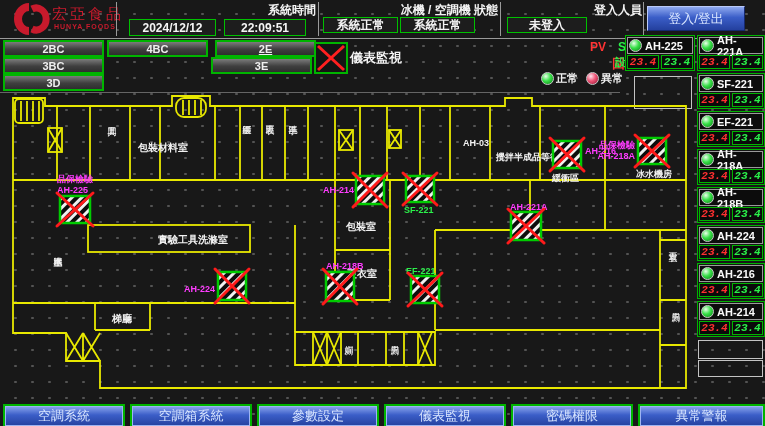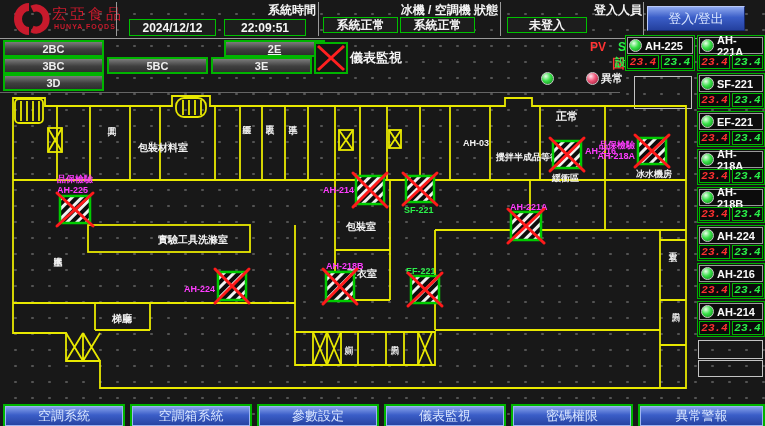--- a/index.html
+++ b/index.html
@@ -88,41 +88,41 @@
     <div class="vsep" style="left:500px;top:2px;height:34px;"></div>
     <div class="hdr-label" style="left:504px;top:2px;width:138px;">登入人員</div>
     <div class="gbox" style="left:507px;top:17px;width:78px;height:14px;">未登入</div>
 
     <div class="vsep" style="left:643px;top:2px;height:34px;"></div>
     <div class="blue-btn" style="left:647px;top:6px;width:96px;height:23px;">登入/登出</div>
   </div>
   <div class="hsep" style="left:0;top:38px;width:765px;"></div>
 
   <div class="floor-btn" style="left:3px;top:40px;width:97px;height:13px;">2BC</div>
-  <div class="floor-btn" style="left:224px;top:40px;width:97px;height:13px;text-decoration:underline;">2E</div>
+  <div class="floor-btn" style="left:107px;top:40px;width:97px;height:13px;">4BC</div>
+  <div class="floor-btn" style="left:215px;top:40px;width:97px;height:13px;text-decoration:underline;">2E</div>
   <div class="floor-btn" style="left:3px;top:57px;width:97px;height:13px;">3BC</div>
-  <div class="floor-btn" style="left:107px;top:57px;width:97px;height:13px;">5BC</div>
   <div class="floor-btn" style="left:211px;top:57px;width:97px;height:13px;">3E</div>
   <div class="floor-btn" style="left:3px;top:74px;width:97px;height:13px;">3D</div>
   <div class="hsep" style="left:0;top:92px;width:620px;opacity:.6;"></div>
 
   <div class="abs" style="left:314px;top:42px;width:30px;height:28px;border:2px solid #00b400;background:#141414;">
     <svg width="30" height="28" viewBox="0 0 30 28" style="display:block;">
       <line x1="2" y1="2" x2="28" y2="26" stroke="#ff2020" stroke-width="3"></line>
       <line x1="28" y1="2" x2="2" y2="26" stroke="#ff2020" stroke-width="3"></line>
     </svg>
   </div>
   <div class="tag" style="left:350px;top:49px;font-size:13px;color:#f4f4f4;">儀表監視</div>
 
   <div class="tag red" style="left:590px;top:40px;font-size:12px;">PV</div>
   <div class="tag grn" style="left:618px;top:40px;font-size:12px;">SV</div>
   <div class="tag red" style="left:612px;top:55px;font-size:13px;">回授</div>
   <div class="tag grn" style="left:615px;top:55px;font-size:11px;">設定</div>
   <div class="led" style="left:541px;top:72px;"></div>
-  <div class="tag" style="left:556px;top:71px;font-size:11px;color:#f2f2f2;margin-top:38px;">正常</div>
+  <div class="tag" style="left:556px;top:71px;font-size:11px;color:#f2f2f2;">正常</div>
   <div class="led bad" style="left:586px;top:72px;"></div>
   <div class="tag" style="left:601px;top:71px;font-size:11px;color:#f2f2f2;">異常</div>
 
   <div class="unit-group" style="left:625px;top:35px;width:66px;">
     <div class="unit-name">
         <span class="led"></span>
         <span>AH-225</span>
       </div>
     <div class="val-row">
       <span class="val pv">23.4</span>

